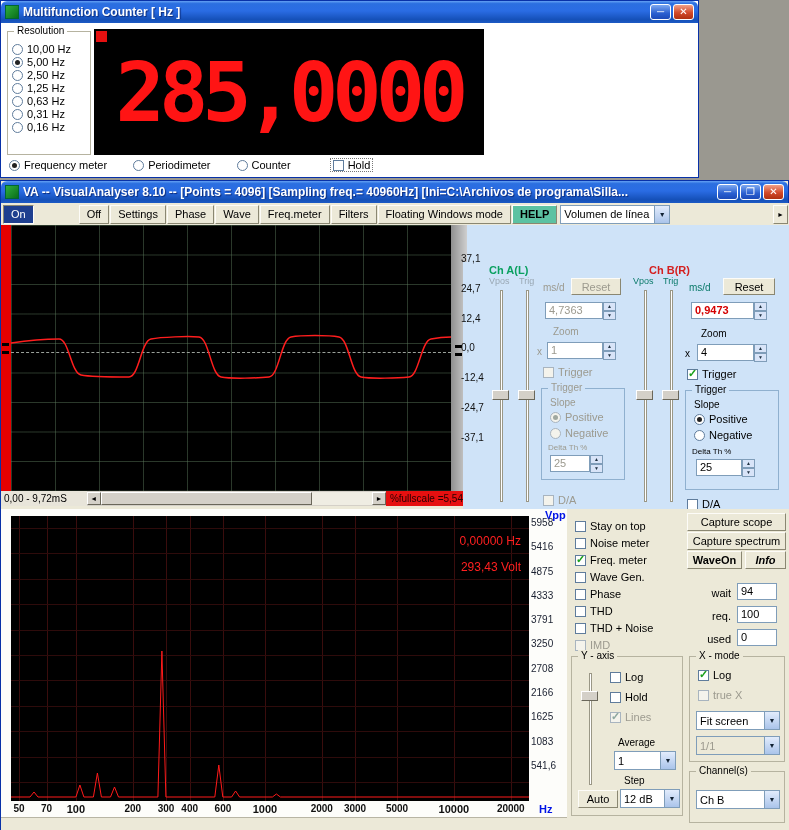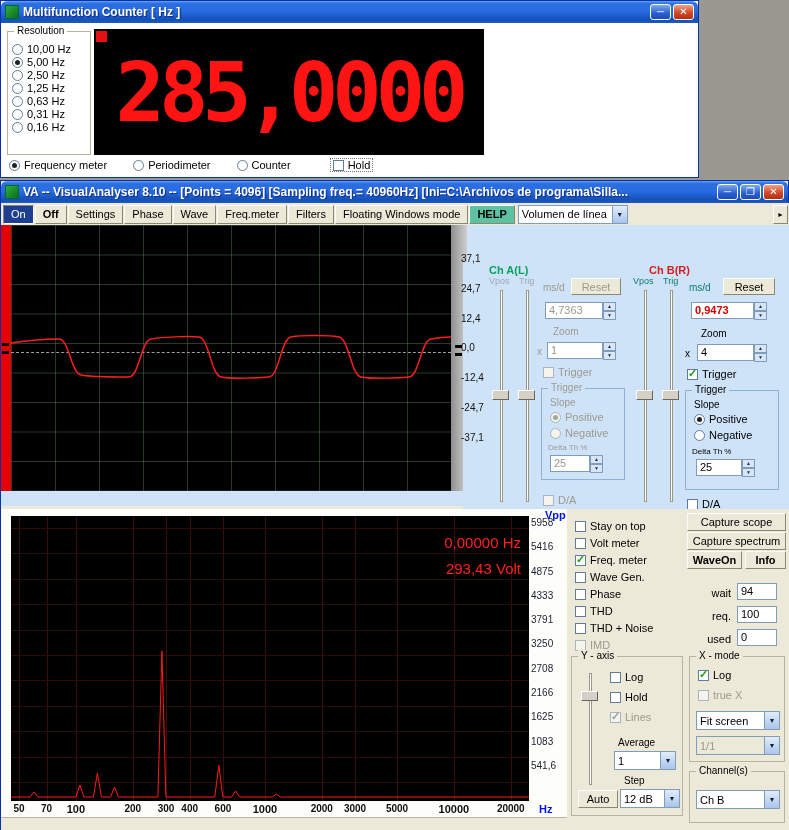--- a/index.html
+++ b/index.html
@@ -55,21 +55,21 @@
   #res-list{position:absolute;left:4px;top:10px;}
   #res-list .opt{margin:1px 0;font-size:11px;}
   .mode-row{position:absolute;left:8px;top:136px;display:flex;align-items:center;}
   #mode-list{display:flex;gap:26px;}
   .hold{margin-left:40px;outline:1px dotted #777;padding:0 2px;}
   
   #va-window{left:0;top:180px;width:789px;height:650px;}
   .toolbar{position:absolute;left:0;top:22px;width:789px;height:22px;background:#ece9d8;display:flex;align-items:center;padding:1px 2px;gap:1px;}
   .tbtn{height:19px;padding:0 7px;background:#ece9d8;border:1px solid;border-color:#fdfcf8 #8a8772 #8a8772 #fdfcf8;font-size:11px;white-space:nowrap;}
   .tbtn.active{background:#1e3f8f;color:#fff;border-color:#8a8772 #fdfcf8 #fdfcf8 #8a8772;}
-  .tbtn.bold{font-weight:bold;}
+  .tbtn.bold{font-weight:normal;margin-left:44px;}
   .tbtn.help{background:#5cc2a2;font-weight:bold;}
   .tb-combo{position:relative;margin-left:2px;width:110px;height:19px;}
   .tb-overflow{margin-left:auto;width:15px;height:19px;font-size:7px;background:#ece9d8;border:1px solid;border-color:#fdfcf8 #8a8772 #8a8772 #fdfcf8;}
   
   #scope-area{position:absolute;left:0;top:44px;width:789px;height:281px;background:#cfe3f8;}
   #scope-redstrip{position:absolute;left:0;top:0;width:10px;height:266px;background:#e60000;}
   .trig-mark{position:absolute;width:7px;height:3px;background:#000;}
   #scope-plot{position:absolute;left:10px;top:0;width:440px;height:266px;background:#000;
     background-image:linear-gradient(to right,rgba(95,125,95,.45) 1px,transparent 1px),
                      linear-gradient(to bottom,rgba(95,125,95,.45) 1px,transparent 1px);
@@ -101,21 +101,21 @@
   #spectrum-area{position:absolute;left:0;top:328px;width:566px;height:322px;background:#fdfdfa;}
   #spec-plot{position:absolute;left:10px;top:7px;width:518px;height:285px;background:#000;overflow:hidden;}
   .vgl{position:absolute;top:0;bottom:0;width:1px;background:#3a0d0d;}
   .hgl{position:absolute;left:0;right:0;height:1px;background:#2e0b0b;}
   #spec-ylabels{position:absolute;left:530px;top:8px;width:34px;height:254px;display:flex;flex-direction:column;justify-content:space-between;}
   .spylab{font-size:10px;color:#1a2030;}
   #spec-xlabels{position:absolute;left:10px;top:293px;width:518px;height:16px;}
   .sxlab{position:absolute;top:1px;transform:translateX(-50%);font-size:10px;font-weight:bold;color:#111;}
   .sxlab.big{font-size:11px;}
   .unit-blue{color:#0014e6;font-weight:bold;font-size:11px;}
-  .readout{position:absolute;right:8px;font-size:15px;color:#ff2020;text-align:right;}
+  .readout{position:absolute;right:8px;font-size:12px;color:#ff2020;text-align:right;}
   .va-bottom{position:absolute;left:0;top:636px;width:566px;height:14px;background:#ece9d8;border-top:1px solid #b8b5a4;}
   
   #right-panel{position:absolute;left:566px;top:328px;width:223px;height:322px;background:#ece9d8;}
   #panel-checks{position:absolute;left:8px;top:6px;}
   #panel-checks .opt{height:17px;font-size:11px;}
   .field-label{position:absolute;font-size:11px;width:36px;text-align:right;}
 </style>
 </head>
 <body>
 
@@ -360,20 +360,31 @@
         <span>D/A</span>
       </label>
       <button class="xbtn zero-btn" style="left:10px;top:250px;">0</button>
       <label class="opt" style="left:4px;top:263px;">
         <span class="check on"></span>
         <span>DCremoval</span>
       </label>
       <span class="tiny" style="left:104px;top:264px;font-weight:bold;">-22,79dB</span>
     </div>
 
+    <div class="scope-bottom">
+      <span class="time-label">0,00 - 9,72mS</span>
+      <div class="hscroll">
+        <span class="sarrow">◄</span>
+        <span class="strack">
+            <span class="sthumb"></span>
+          </span>
+        <span class="sarrow">►</span>
+      </div>
+      <span class="fullscale">%fullscale =5,54</span>
+    </div>
   </div>
 
   <div id="spectrum-area">
     <div id="spec-plot">
       <div id="spec-grid">
           <div class="vgl" style="left: 8px;"></div>
           <div class="vgl" style="left: 36px;"></div>
           <div class="vgl" style="left: 65px;"></div>
           <div class="vgl" style="left: 122px;"></div>
           <div class="vgl" style="left: 155px;"></div>
@@ -437,21 +448,21 @@
   <div class="va-bottom"></div>
 
   <div id="right-panel">
     <div id="panel-checks">
         <label class="opt">
           <span class="check"></span>
           <span>Stay on top</span>
         </label>
         <label class="opt">
           <span class="check"></span>
-          <span>Volt meter</span>
+          <span>Noise meter</span>
         </label>
         <label class="opt">
           <span class="check on"></span>
           <span>Freq. meter</span>
         </label>
         <label class="opt">
           <span class="check"></span>
           <span>Wave Gen.</span>
         </label>
         <label class="opt">
@@ -468,21 +479,21 @@
         </label>
         <label class="opt dis">
           <span class="check"></span>
           <span>IMD</span>
         </label>
       </div>
 
     <button class="xbtn" style="left:120px;top:4px;width:99px;height:18px;">Capture scope</button>
     <button class="xbtn" style="left:120px;top:23px;width:99px;height:18px;">Capture spectrum</button>
     <button class="xbtn" style="left:120px;top:42px;width:55px;height:18px;font-weight:bold;">WaveOn</button>
-    <button class="xbtn" style="left:178px;top:42px;width:41px;height:18px;font-weight:bold;">Info</button>
+    <button class="xbtn" style="left:178px;top:42px;width:41px;height:18px;font-weight:bold;font-style:italic;">Info</button>
 
     <span class="field-label" style="left:128px;top:78px;">wait</span>
     <div class="vbox" style="left:170px;top:74px;width:40px;">94</div>
     <span class="field-label" style="left:128px;top:101px;">req.</span>
     <div class="vbox" style="left:170px;top:97px;width:40px;">100</div>
     <span class="field-label" style="left:128px;top:124px;">used</span>
     <div class="vbox" style="left:170px;top:120px;width:40px;">0</div>
 
     <div class="groupbox" style="left:4px;top:147px;width:112px;height:160px;">
       <span class="legend">Y - axis</span>

